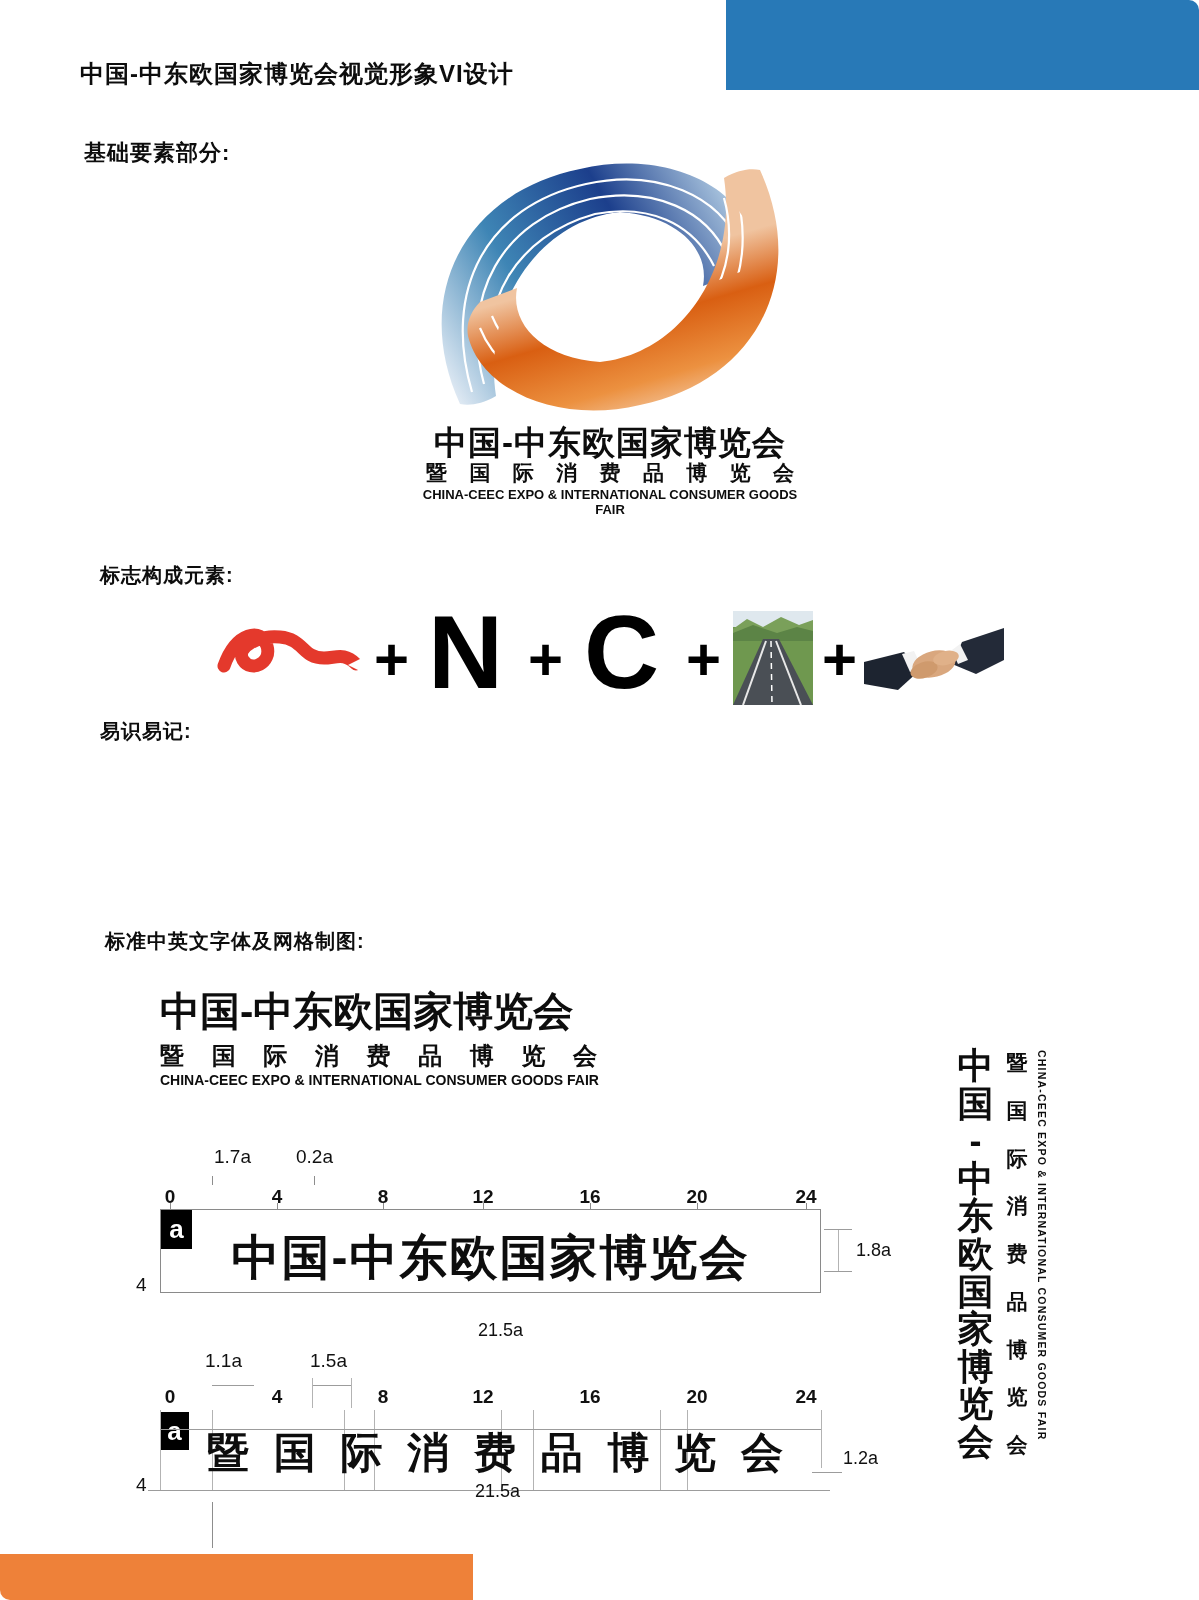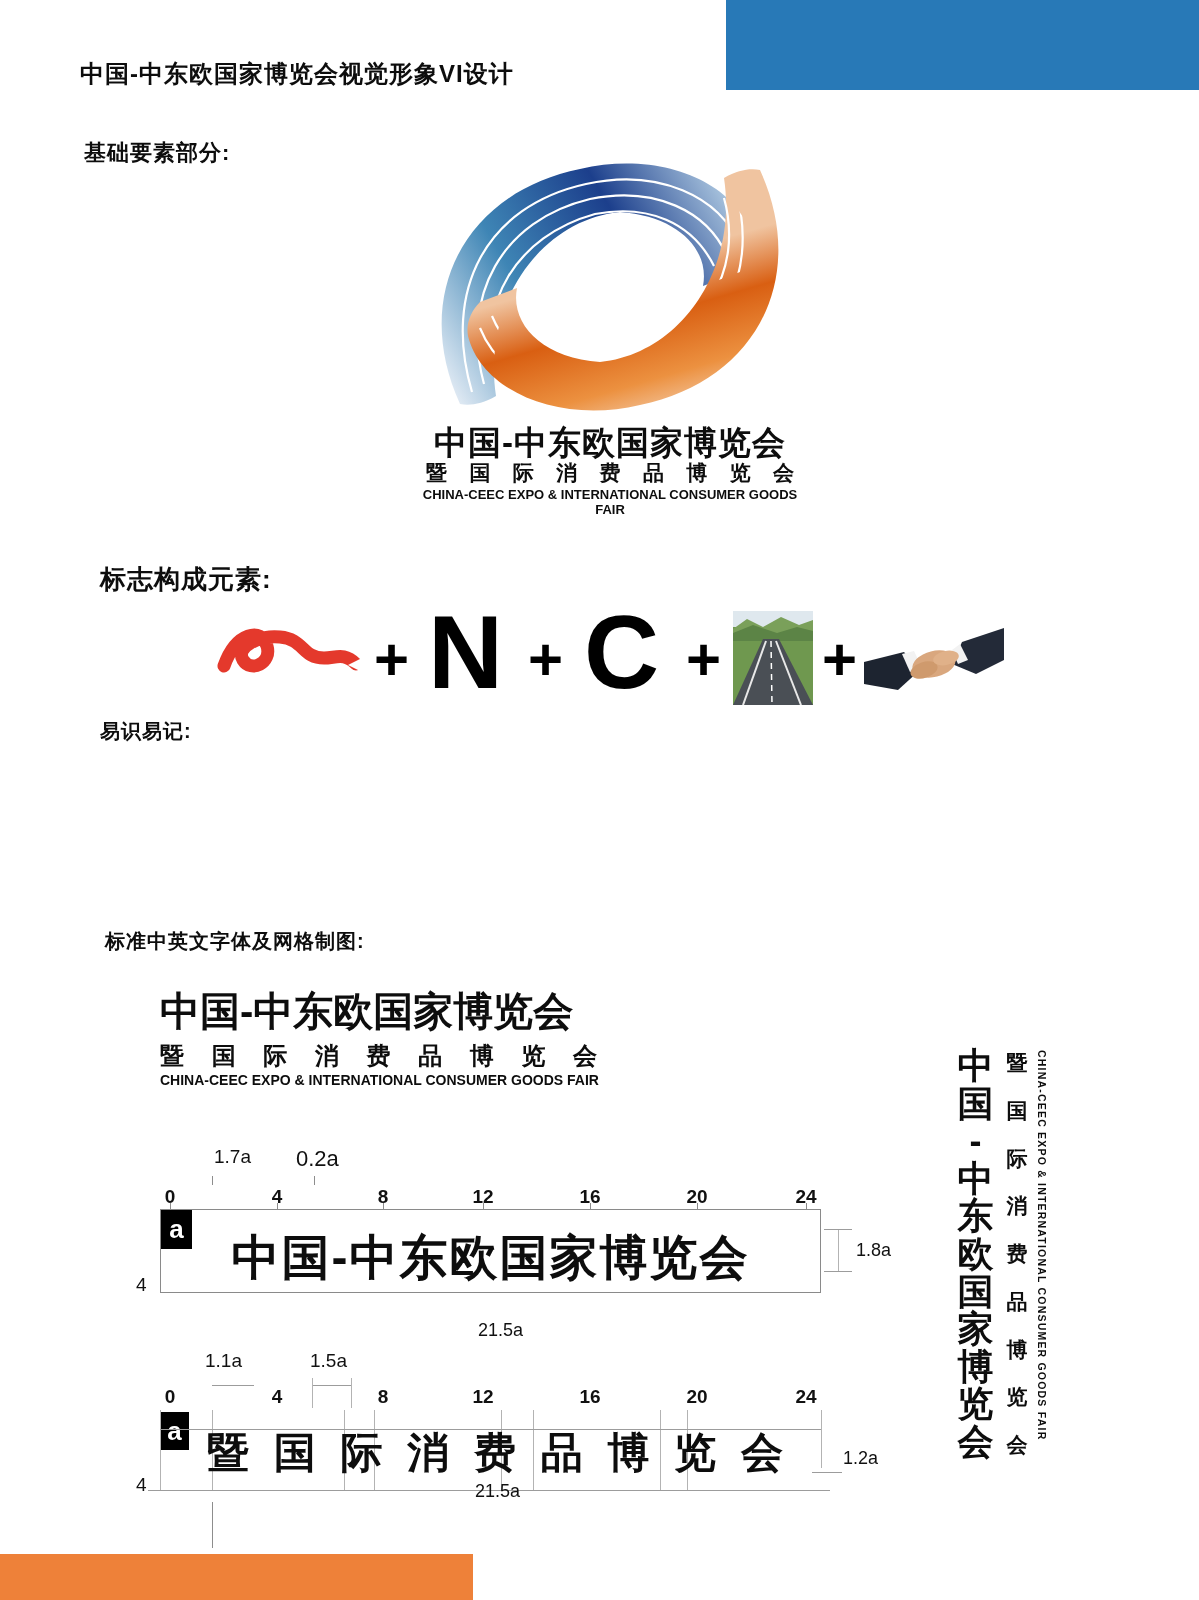--- a/index.html
+++ b/index.html
@@ -1,17 +1,17 @@
 <!DOCTYPE html>
 <html><head>
 <meta charset="utf-8">
 <style>
   html,body{margin:0;padding:0;background:#fff;}
   #page{position:relative;width:1199px;height:1600px;background:#ffffff;overflow:hidden;
-        font-family:"Liberation Sans","DejaVu Sans",sans-serif;color:#0d0d0d;}
+        font-family:"Liberation Sans","DejaVu Sans",sans-serif;color:#0d0d0d;border-radius:10px;}
   .abs{position:absolute;}
   .b{font-weight:bold;}
   .h-cn{font-weight:bold;color:#0d0d0d;letter-spacing:1px;}
   .rnum{position:absolute;width:34px;text-align:center;font-weight:bold;font-size:19px;color:#111;}
   .dim{position:absolute;font-weight:normal;font-size:18px;color:#111;}
   .vl{position:absolute;width:1px;background:#b3b3b3;}
   .hl{position:absolute;height:1px;background:#9c9c9c;}
   .tick{position:absolute;width:1px;height:6px;background:#8d8d8d;}
   .spread{display:flex;justify-content:space-between;}
   .spread-v{display:flex;flex-direction:column;justify-content:space-between;align-items:center;}
@@ -83,21 +83,21 @@
       <span>际</span>
       <span>消</span>
       <span>费</span>
       <span>品</span>
       <span>博</span>
       <span>览</span>
       <span>会</span>
     </div>
   <div class="abs b" style="left:420px;top:487px;width:380px;text-align:center;font-size:13px;">CHINA-CEEC EXPO &amp; INTERNATIONAL CONSUMER GOODS FAIR</div>
 
-  <div class="abs h-cn" style="left:100px;top:562px;font-size:26px;">标志构成元素:</div>
+  <div class="abs h-cn" style="left:100px;top:562px;font-size:20px;">标志构成元素:</div>
 
   <svg class="abs" style="left:214px;top:610px;" width="152" height="84" viewBox="0 0 152 84">
     <path d="M 10,56 C 22,22 48,17 53,36 C 58,53 37,63 29,50 C 21,37 45,25 66,27 C 90,29 88,48 110,48 C 122,48 130,42 142,54" fill="none" stroke="#e4392c" stroke-width="13" stroke-linecap="round" stroke-linejoin="round"></path>
     <polygon points="152,46 152,64 134,55" fill="#ffffff"></polygon>
   </svg>
 
   <div class="plus" style="left:374px;top:620px;">+</div>
   <div class="bigletter" style="left:428px;top:600px;">N</div>
   <div class="plus" style="left:528px;top:620px;">+</div>
   <div class="bigletter" style="left:584px;top:600px;">C</div>
@@ -138,21 +138,21 @@
       <span>消</span>
       <span>费</span>
       <span>品</span>
       <span>博</span>
       <span>览</span>
       <span>会</span>
     </div>
   <div class="abs b" style="left:160px;top:1072px;width:440px;font-size:14px;">CHINA-CEEC EXPO &amp; INTERNATIONAL CONSUMER GOODS FAIR</div>
 
   <div class="dim" style="left:214px;top:1146px;font-size:19px;">1.7a</div>
-  <div class="dim" style="left:296px;top:1146px;font-size:22px;">0.2a</div>
+  <div class="dim" style="left:296px;top:1146px;font-size:19px;">0.2a</div>
   <div class="tick" style="left:212px;top:1176px;height:9px;"></div>
   <div class="tick" style="left:314px;top:1176px;height:9px;"></div>
 
   <div>
     <span class="rnum" style="left:153px;top:1186px;">0</span>
     <span class="rnum" style="left:260px;top:1186px;">4</span>
     <span class="rnum" style="left:366px;top:1186px;">8</span>
     <span class="rnum" style="left:466px;top:1186px;">12</span>
     <span class="rnum" style="left:573px;top:1186px;">16</span>
     <span class="rnum" style="left:680px;top:1186px;">20</span>

